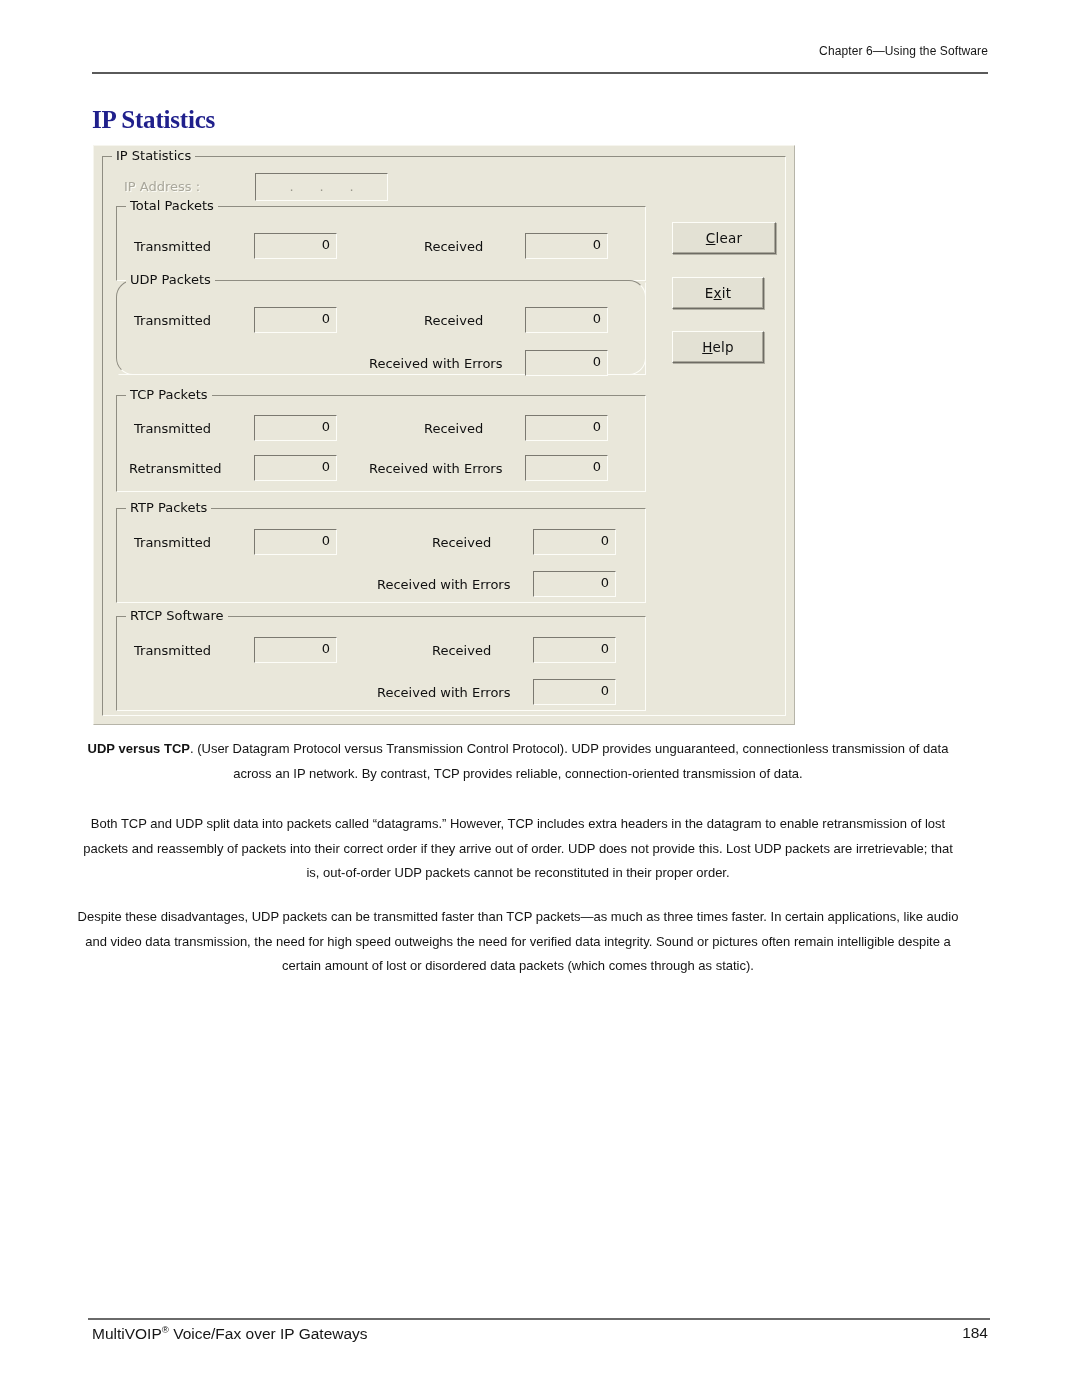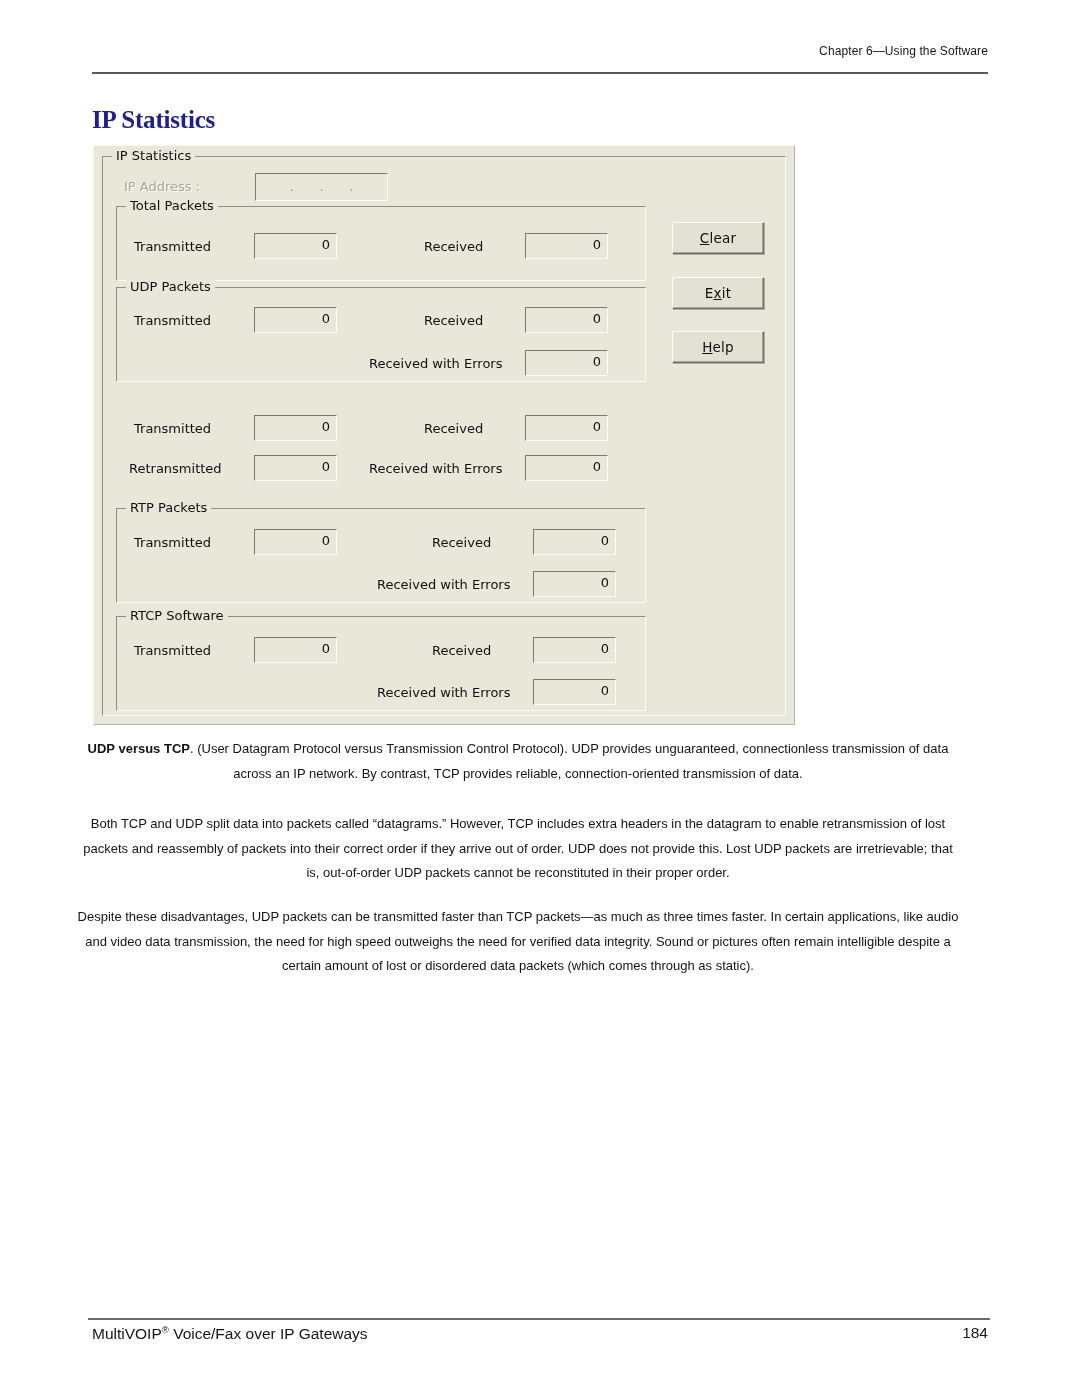--- a/index.html
+++ b/index.html
@@ -247,30 +247,33 @@
   </div>
 
   <div class="group" style="left:22px; top:60px; width:530px; height:75px;">
     <span class="group-title">Total Packets</span>
   </div>
   <div class="lbl r" style="left:40px; top:93px; width:115px;">Transmitted</div>
   <div class="field" style="left:160px; top:87px; width:83px; height:26px;">0</div>
   <div class="lbl r" style="left:330px; top:93px; width:95px;">Received</div>
   <div class="field" style="left:431px; top:87px; width:83px; height:26px;">0</div>
 
-  <div class="group" style="left:22px; top:141px; width:530px; height:95px;">
+  <div class="group" style="left:22px; top:134px; width:530px; height:95px;border-radius:17px;">
     <span class="group-title">UDP Packets</span>
   </div>
   <div class="lbl r" style="left:40px; top:167px; width:115px;">Transmitted</div>
   <div class="field" style="left:160px; top:161px; width:83px; height:26px;">0</div>
   <div class="lbl r" style="left:330px; top:167px; width:95px;">Received</div>
   <div class="field" style="left:431px; top:161px; width:83px; height:26px;">0</div>
   <div class="lbl r" style="left:275px; top:210px; width:150px;">Received with Errors</div>
   <div class="field" style="left:431px; top:204px; width:83px; height:26px;">0</div>
 
+  <div class="group" style="left:22px; top:249px; width:530px; height:97px;">
+    <span class="group-title">TCP Packets</span>
+  </div>
   <div class="lbl r" style="left:40px; top:275px; width:115px;">Transmitted</div>
   <div class="field" style="left:160px; top:269px; width:83px; height:26px;">0</div>
   <div class="lbl r" style="left:330px; top:275px; width:95px;">Received</div>
   <div class="field" style="left:431px; top:269px; width:83px; height:26px;">0</div>
   <div class="lbl r" style="left:35px; top:315px; width:120px;">Retransmitted</div>
   <div class="field" style="left:160px; top:309px; width:83px; height:26px;">0</div>
   <div class="lbl r" style="left:275px; top:315px; width:150px;">Received with Errors</div>
   <div class="field" style="left:431px; top:309px; width:83px; height:26px;">0</div>
 
   <div class="group" style="left:22px; top:362px; width:530px; height:95px;">
@@ -286,21 +289,21 @@
   <div class="group" style="left:22px; top:470px; width:530px; height:95px;">
     <span class="group-title">RTCP Software</span>
   </div>
   <div class="lbl r" style="left:40px; top:497px; width:115px;">Transmitted</div>
   <div class="field" style="left:160px; top:491px; width:83px; height:26px;">0</div>
   <div class="lbl r" style="left:338px; top:497px; width:95px;">Received</div>
   <div class="field" style="left:439px; top:491px; width:83px; height:26px;">0</div>
   <div class="lbl r" style="left:283px; top:539px; width:150px;">Received with Errors</div>
   <div class="field" style="left:439px; top:533px; width:83px; height:26px;">0</div>
 
-  <div class="btn" style="left:578px; top:76px; width:92px; height:32px;">
+  <div class="btn" style="left:578px; top:76px; width:104px; height:32px;">
     <span><u>C</u>lear</span>
   </div>
   <div class="btn" style="left:578px; top:131px; width:92px; height:32px;">
     <span>E<u>x</u>it</span>
   </div>
   <div class="btn" style="left:578px; top:185px; width:92px; height:32px;text-align:center;">
     <span><u>H</u>elp</span>
   </div>
 
 </div>

